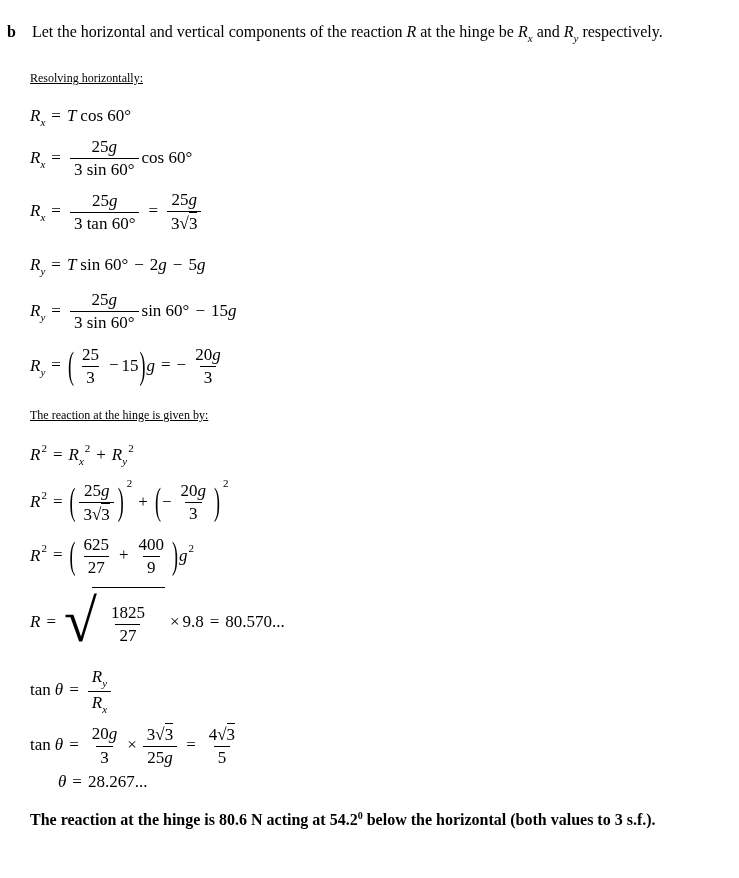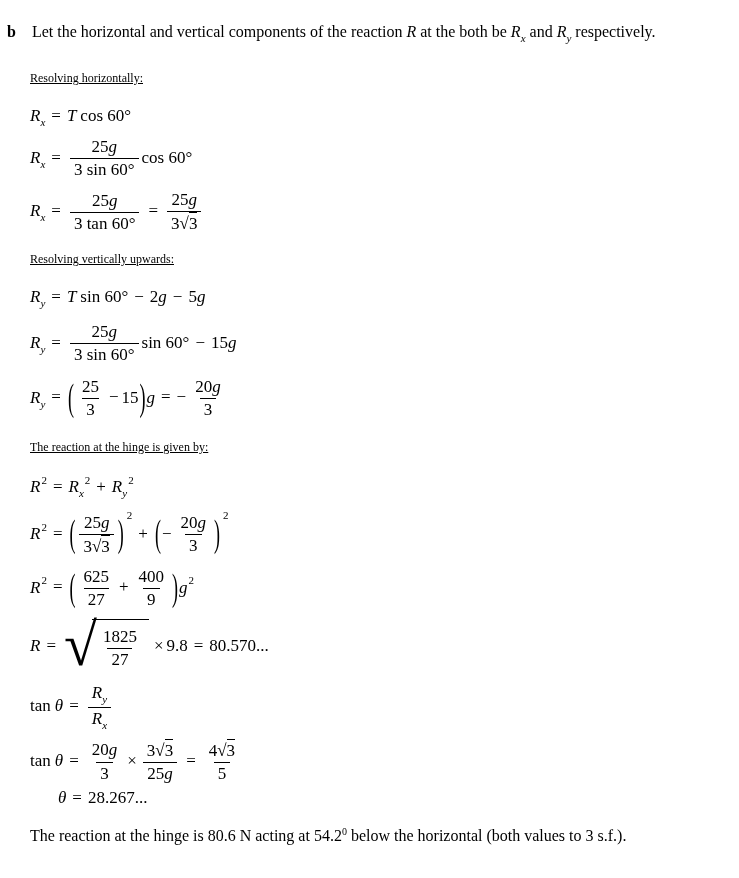--- a/index.html
+++ b/index.html
@@ -11,21 +11,21 @@
     overflow: hidden;
   }
   .doc { padding: 2px 0 0 2px; }
   .title { font-size: 17px; font-weight: bold; margin: 0; }
   .introline { margin: 21px 0 0 5px; font-size: 16px; display: flex; }
   .plabel { font-weight: bold; margin-right: 16px; }
   .heading { font-size: 12px; margin: 0 0 0 28px; text-decoration: underline; }
   .e-rh { margin-top: 27px; }
   .e-rv { margin-top: 17px; }
   .e-rg { margin-top: 19px; }
-  .final { margin: 18px 0 12px 28px; font-size: 16px; }
+  .final { margin: 18px 0 12px 28px; font-size: 16px; font-weight: bold; }
 
   .eq { font-size: 17px; margin: 0 0 0 28px; white-space: nowrap; }
   .e1 { margin-top: 20px; }
   .e2 { margin-top: 8px; }
   .e3 { margin-top: 8px; }
   .e4 { margin-top: 20px; }
   .e5 { margin-top: 12px; }
   .e6 { margin-top: 9px; }
   .e7 { margin-top: 19px; }
   .e8 { margin-top: 10px; }
@@ -49,55 +49,54 @@
   .fr .nu { padding: 0 4px; white-space: nowrap; }
   .fr .de { border-top: 1px solid #000; padding: 0 4px; white-space: nowrap; }
 
   .bp { display: inline-block; vertical-align: middle; transform: scaleY(2.15);
         font-size: 18px; padding: 0 1px; }
 
   .sq { display: inline-flex; align-items: center; vertical-align: middle; margin: 0 2px; }
   .rad { font-size: 60px; line-height: 0; display: inline-block;
          margin-right: -5px; transform: translateY(-2px); }
   .rdc { border-top: 1.6px solid #000; padding: 2px 4px 0 3px; }
-  .rdc .fr { margin: 4px; }
+  .rdc .fr { margin: 12px; }
 
   .isq { white-space: nowrap; }
   .ob { display: inline-block; border-top: 1px solid #000; }
   .dsup { font-size: 10px; vertical-align: 6px; }
 </style>
 </head>
 <body>
 
 <div class="doc">
 
 
   <p class="introline">
       <span class="plabel">b</span>
-      <span><span>Let the horizontal and vertical components of the reaction </span><span class="it">R</span><span> at the both be </span><span class="it">R</span><span class="ssub">x</span><span> and </span><span class="it">R</span><span class="ssub">y</span><span> respectively.</span></span>
+      <span><span>Let the horizontal and vertical components of the reaction </span><span class="it">R</span><span> at the hinge be </span><span class="it">R</span><span class="ssub">x</span><span> and </span><span class="it">R</span><span class="ssub">y</span><span> respectively.</span></span>
     </p>
 
   <p class="heading e-rh">Resolving horizontally:</p>
 
   <p class="eq e1"><span class="it">R</span><span class="ssub">x</span><span class="op">=</span><span class="it fn">T</span><span>cos 60°</span></p>
 
   <p class="eq e2"><span class="it">R</span><span class="ssub">x</span><span class="op">=</span><span class="fr">
         <span class="nu"><span>25</span><span class="it">g</span></span>
         <span class="de">3 sin 60°</span>
       </span><span>cos 60°</span></p>
 
   <p class="eq e3"><span class="it">R</span><span class="ssub">x</span><span class="op">=</span><span class="fr">
         <span class="nu"><span>25</span><span class="it">g</span></span>
         <span class="de">3 tan 60°</span>
       </span><span class="op">=</span><span class="fr">
         <span class="nu"><span>25</span><span class="it">g</span></span>
         <span class="de"><span>3</span><span class="isq"><span>√</span><span class="ob">3</span></span></span>
       </span></p>
 
-  <p class="heading e-rv">Resolving vertically upwards:</p>
 
   <p class="eq e4"><span class="it">R</span><span class="ssub">y</span><span class="op">=</span><span class="it fn">T</span><span>sin 60°</span><span class="op">−</span><span>2</span><span class="it">g</span><span class="op">−</span><span>5</span><span class="it">g</span></p>
 
   <p class="eq e5"><span class="it">R</span><span class="ssub">y</span><span class="op">=</span><span class="fr">
         <span class="nu"><span>25</span><span class="it">g</span></span>
         <span class="de">3 sin 60°</span>
       </span><span>sin 60°</span><span class="op">−</span><span>15</span><span class="it">g</span></p>
 
   <p class="eq e6"><span class="it">R</span><span class="ssub">y</span><span class="op">=</span><span class="bp">(</span><span class="fr">
         <span class="nu">25</span>

